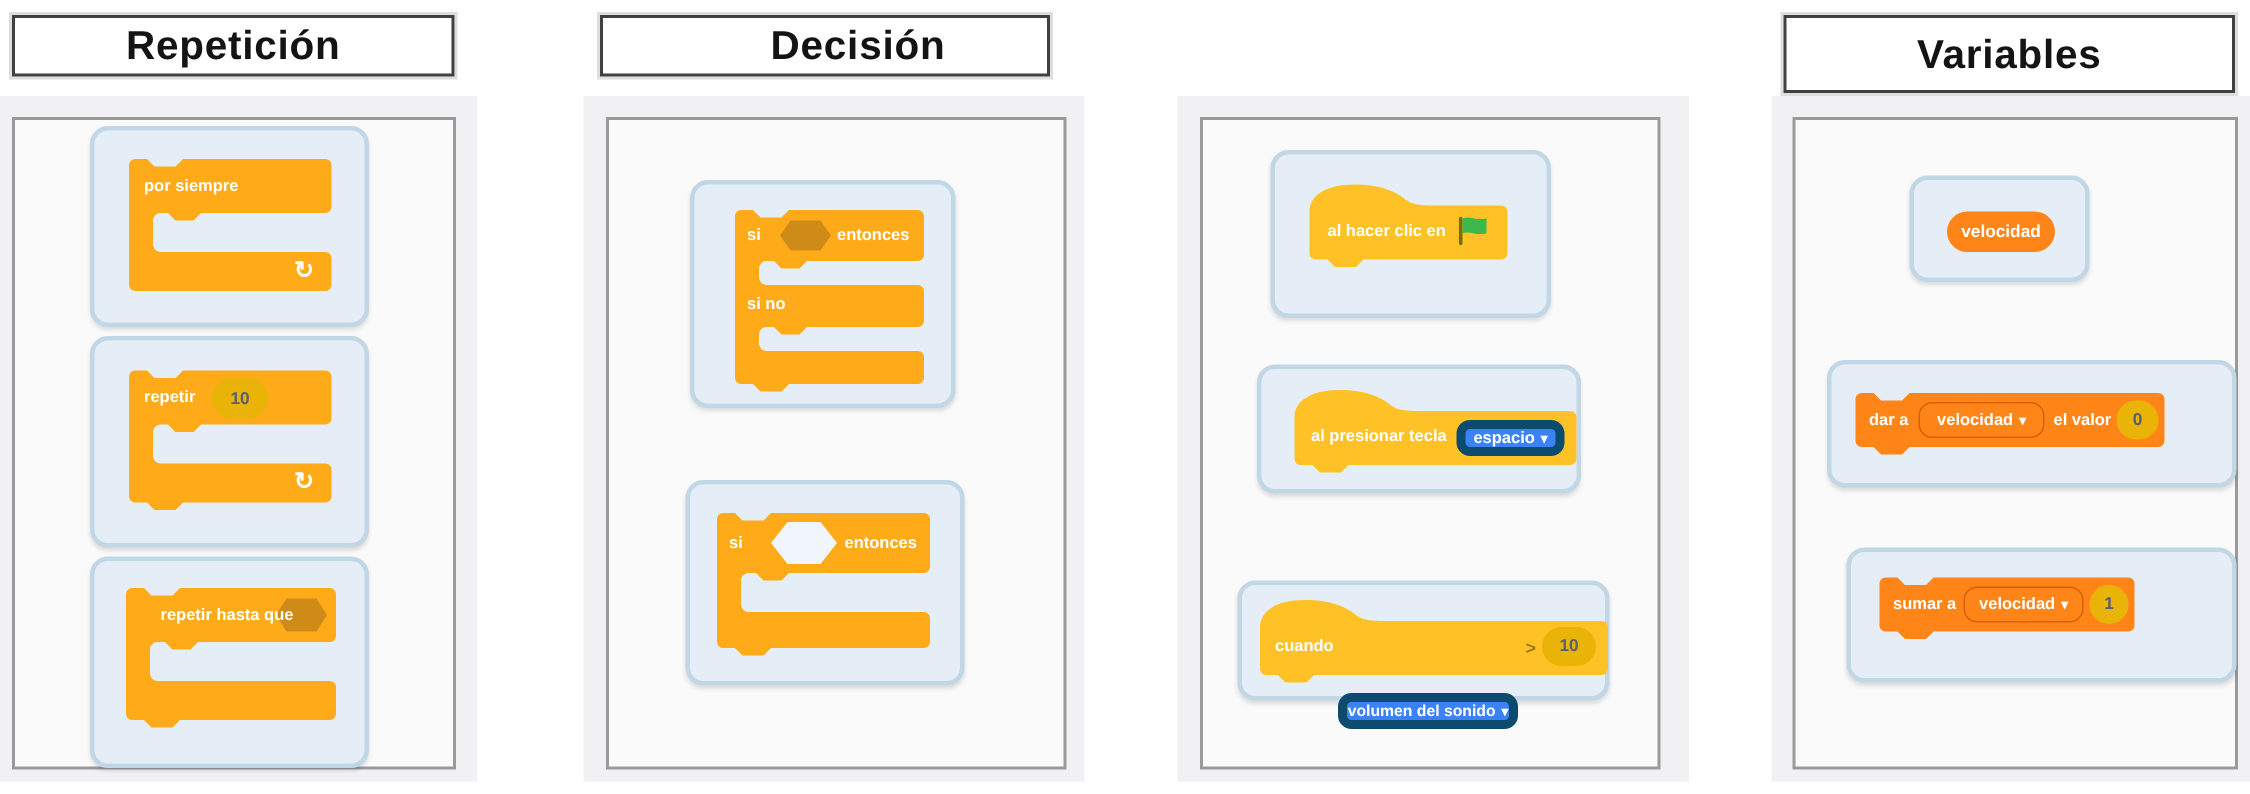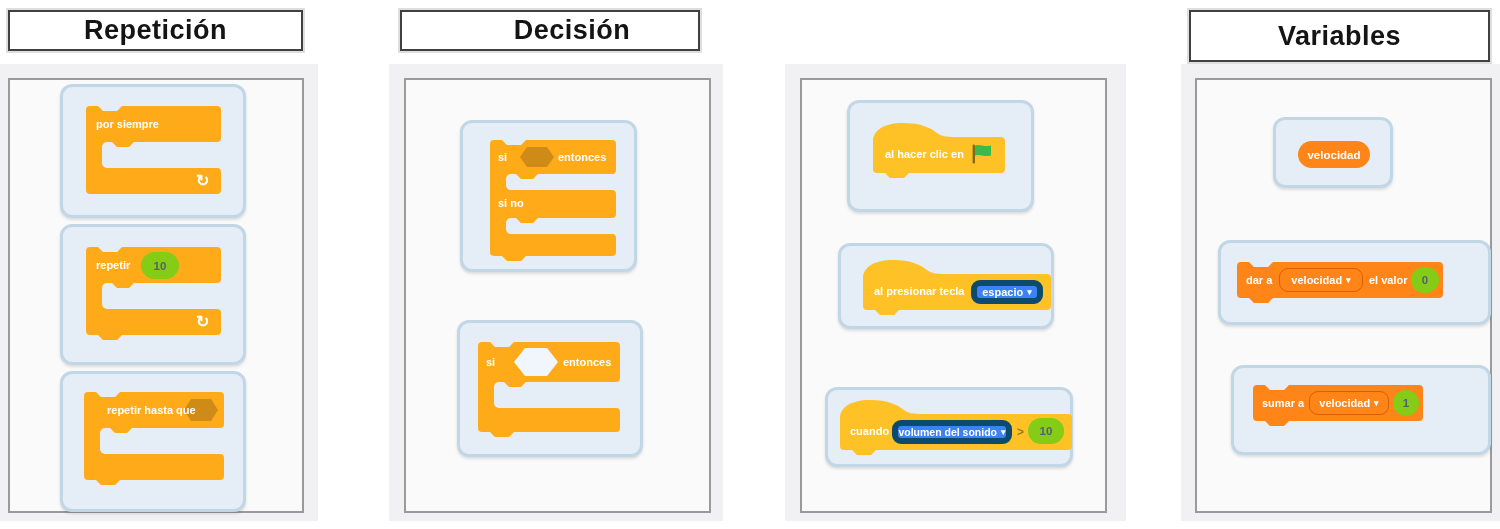--- a/index.html
+++ b/index.html
@@ -9,27 +9,27 @@
   .panel{position:absolute;background:#FAFAFB;border:2px solid #9A9A9A;box-sizing:border-box;}
   .title-box{position:absolute;background:#ffffff;border:2px solid #404040;
              box-shadow:0 0 0 2px #DEDEDE;box-sizing:border-box;
              display:flex;align-items:center;justify-content:center;}
   .title-text{font-size:27px;font-weight:bold;color:#141414;letter-spacing:.5px;}
   .card{position:absolute;background:#E5EDF7;border:3px solid #C2D7E6;border-radius:12px;
         box-shadow:0 2px 3px rgba(0,0,0,.12);box-sizing:border-box;}
   .block{position:absolute;}
   .block > svg{position:absolute;left:0;top:0;overflow:visible;}
   .lbl{position:absolute;color:#fff;font-weight:bold;font-size:11px;line-height:1;white-space:nowrap;}
-  .oval{position:absolute;background:#84cc16;border-radius:999px;color:#575E75;font-weight:bold;
+  .oval{position:absolute;background:#eab308;border-radius:999px;color:#575E75;font-weight:bold;
         font-size:11.5px;display:flex;align-items:center;justify-content:center;box-sizing:border-box;}
   .dd{position:absolute;border-radius:9px;display:flex;align-items:center;justify-content:center;
       color:#fff;font-weight:bold;font-size:11px;box-sizing:border-box;gap:4px;white-space:nowrap;}
   .dd-ev{background:#3b82f6;border:6px solid #0c4a6e;}
   .dd-var{background:#FF8519;border:1px solid #DB5E00;}
-  .dd-sm{font-size:10.5px;}
+  .dd-sm{font-size:10.5px;margin-top:42px;}
   .caret{font-size:9px;line-height:1;}
   .loop{position:absolute;color:#fff;font-weight:bold;font-size:16px;line-height:1;}
   .op{position:absolute;color:rgba(75,55,0,.55);font-weight:bold;font-size:12px;line-height:1;}
   .var-oval{position:absolute;background:#FF8519;border-radius:999px;display:flex;align-items:center;
             justify-content:center;color:#fff;font-weight:bold;font-size:11.5px;}
 </style>
 </head>
 <body>
 
 <div class="stage">
@@ -59,21 +59,21 @@
     <span class="lbl" style="left:10px;top:13px;">repetir</span>
     <span class="oval" style="left:55px;top:5px;width:38px;height:27px;">10</span>
     <span class="loop" style="left:110px;top:67px;">↻</span>
   </div>
 
   <div class="block" style="left:84px;top:392px;width:140px;height:98px;">
     <svg width="140" height="98" viewBox="0 0 140 98">
       <path fill="#FFAB19" d="M4 0 H12 l5 5 h14 l5 -5 H136 a4 4 0 0 1 4 4 V32 a4 4 0 0 1 -4 4 H48 l-5 5 h-12 l-5 -5 H21 a5 5 0 0 0 -5 5 V57 a5 5 0 0 0 5 5 H136 a4 4 0 0 1 4 4 V84 a4 4 0 0 1 -4 4 H36 l-5 5 h-14 l-5 -5 H4 a4 4 0 0 1 -4 -4 V4 a4 4 0 0 1 4 -4 Z"></path>
       <polygon fill="#CF8B17" points="100,18 107,7 127,7 134,18 127,29 107,29"></polygon>
     </svg>
-    <span class="lbl" style="left:23px;top:13px;">repetir hasta que</span>
+    <span class="lbl" style="left:0;top:13px;padding-left:23px;">repetir hasta que</span>
   </div>
 
   <div class="backdrop" style="left:389px;top:64px;width:334px;height:457px;"></div>
   <div class="title-box" style="left:400px;top:10px;width:300px;height:41px;padding-left:44px;">
     <span class="title-text">Decisión</span>
   </div>
   <div class="panel" style="left:404px;top:78px;width:307px;height:435px;"></div>
 
   <div class="card" style="left:460px;top:120px;width:177px;height:152px;"></div>
   <div class="card" style="left:457px;top:320px;width:186px;height:137px;"></div>

